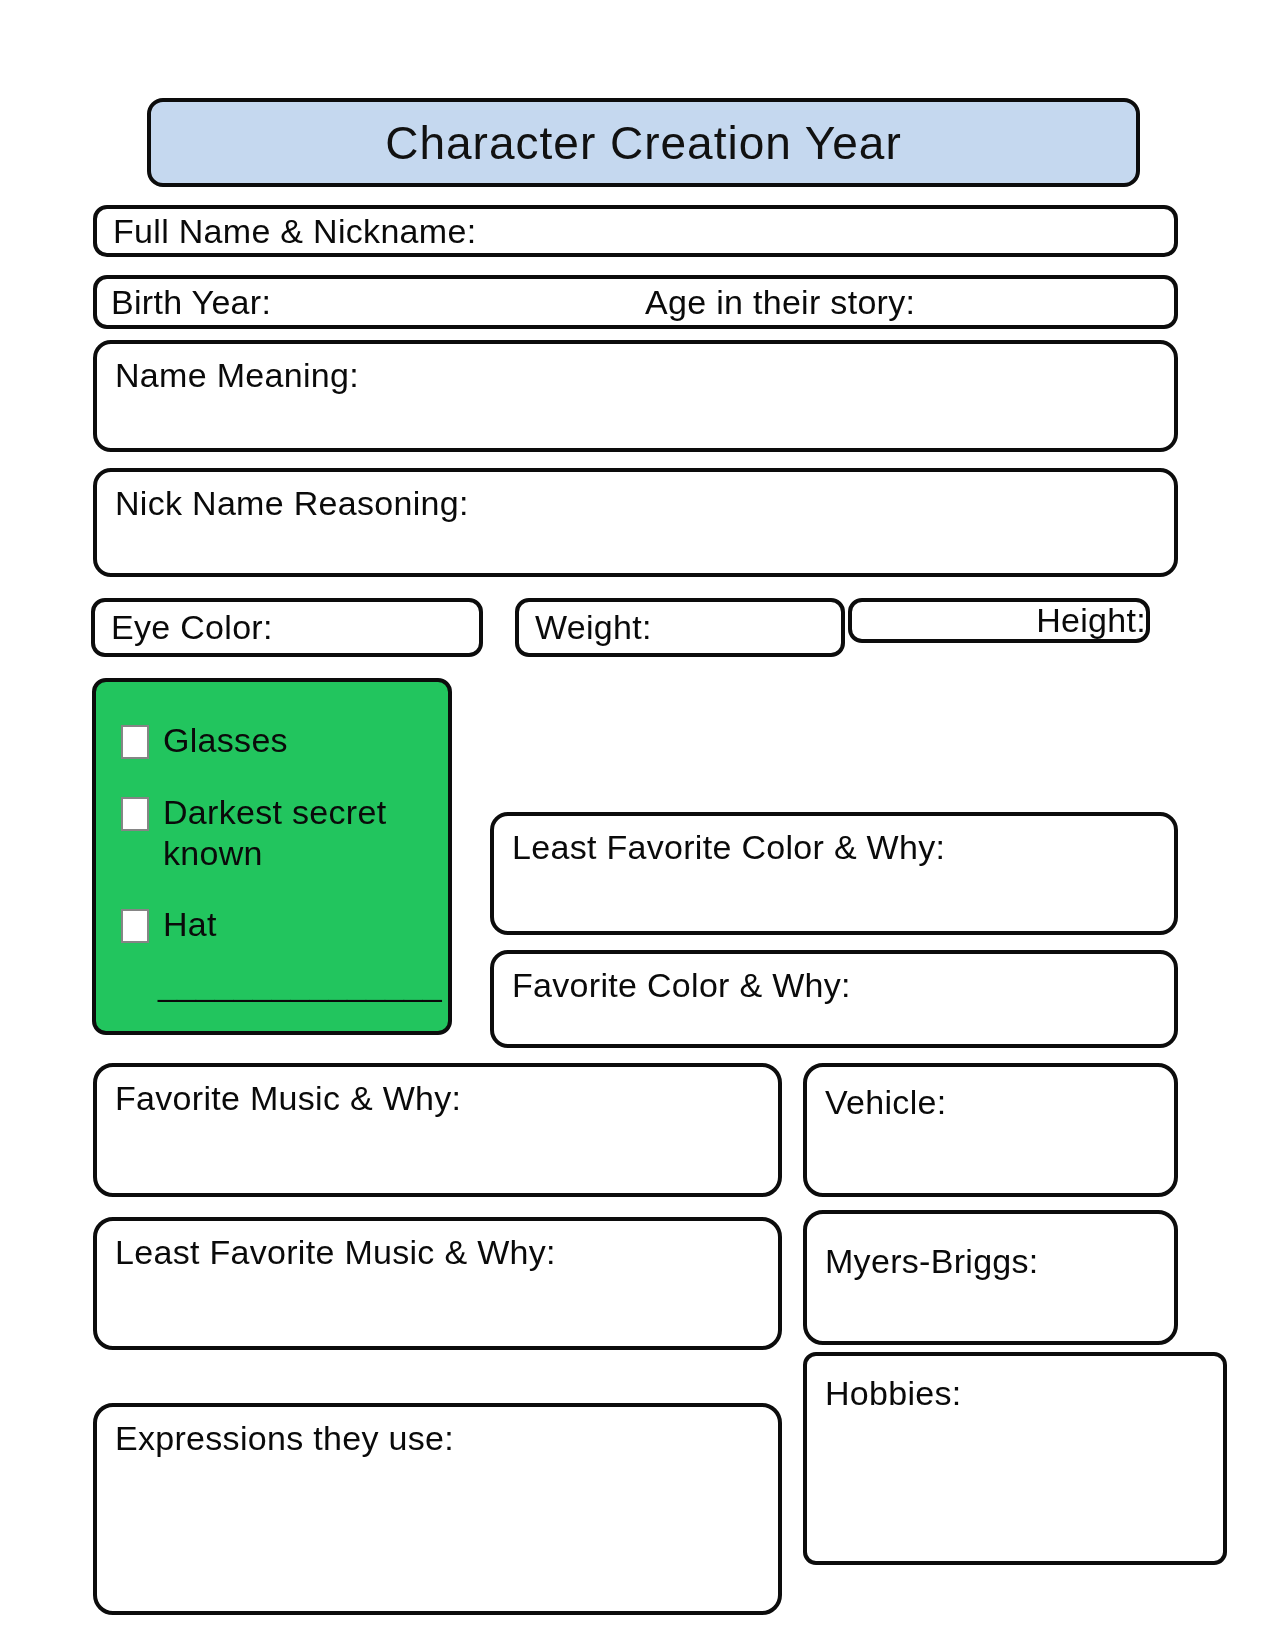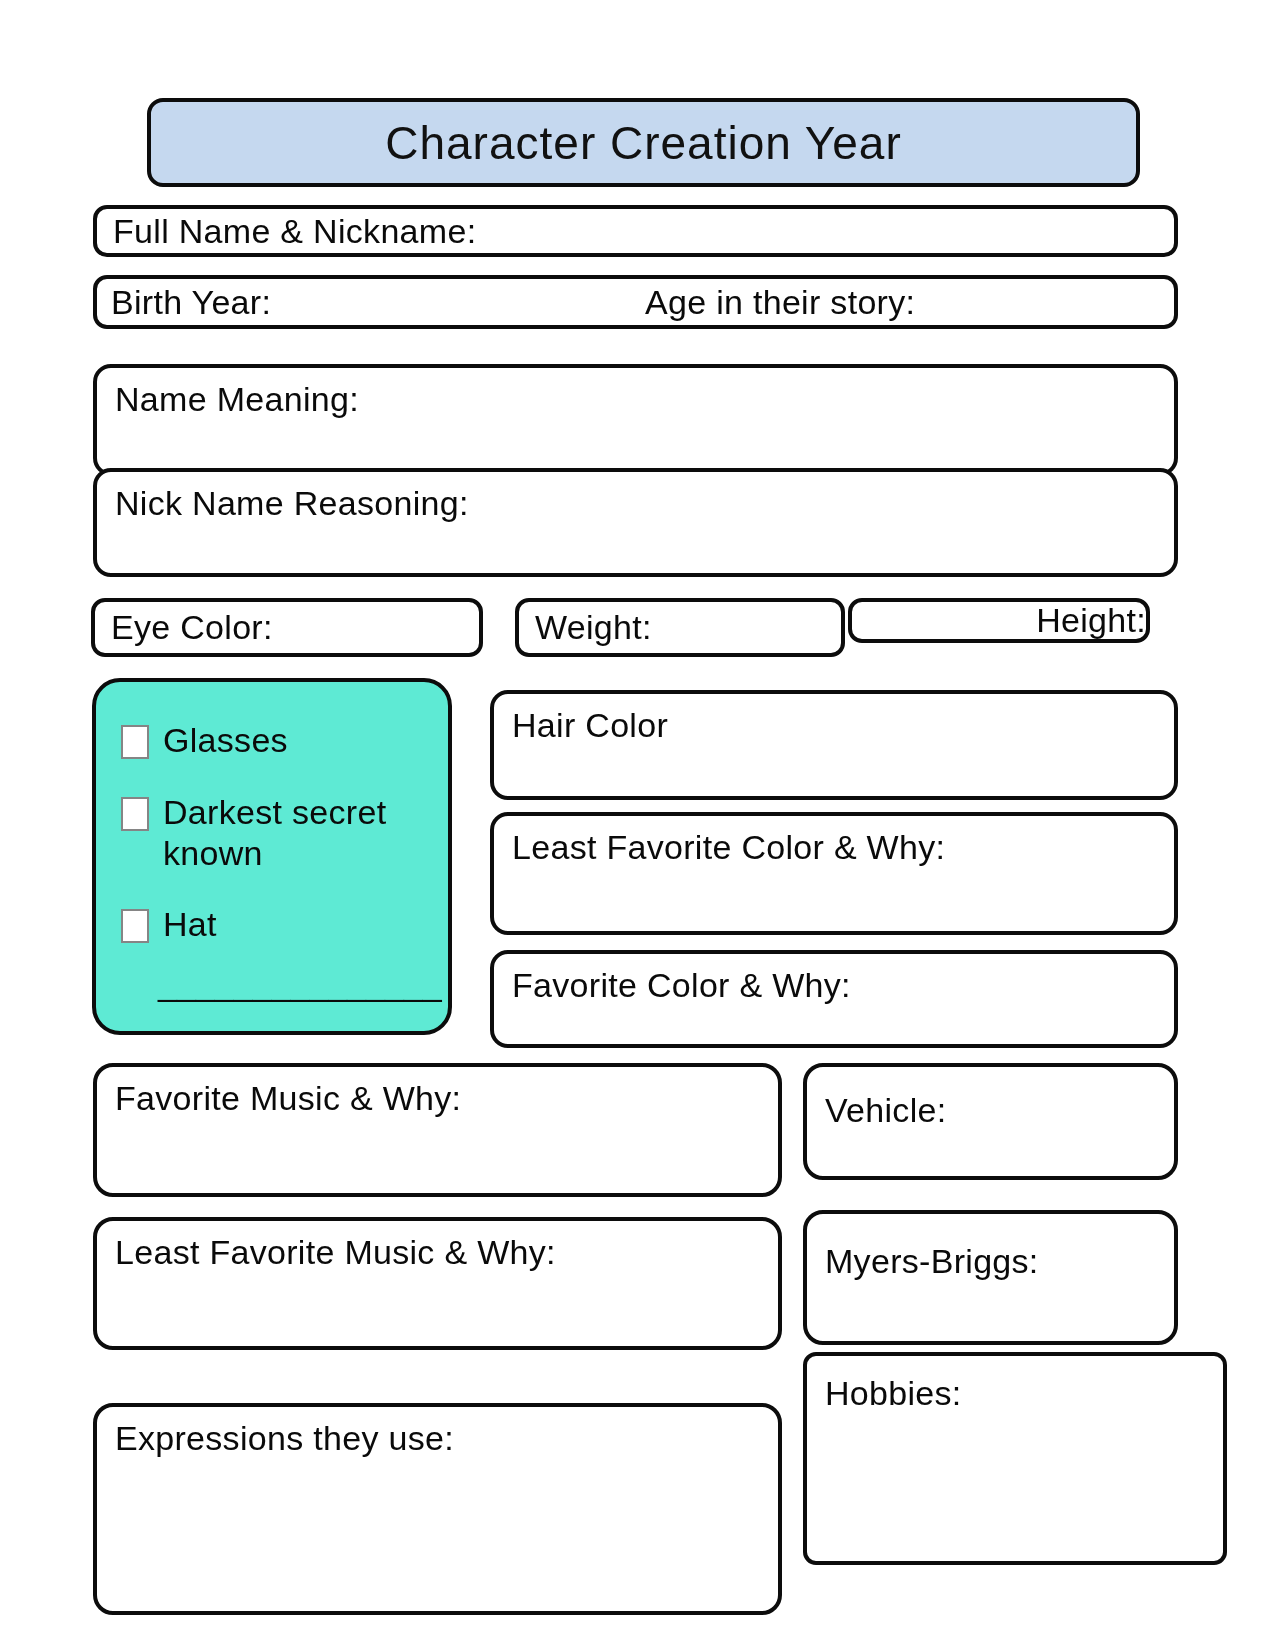--- a/index.html
+++ b/index.html
@@ -63,23 +63,23 @@
     left: 548px;
     top: 50%;
     transform: translateY(-50%);
   }
   
   .check-panel {
     position: absolute;
     left: 92px; top: 678px;
     width: 360px; height: 357px;
     border: 4px solid #0c0c0c;
-    border-radius: 28px;
+    border-radius: 14px;
     box-sizing: border-box;
-    background: #5eead4;
+    background: #22c55e;
   }
   .check-row {
     position: absolute;
     left: 25px;
     display: flex;
     align-items: flex-start;
   }
   .checkbox {
     width: 24px;
     height: 30px;
@@ -118,21 +118,21 @@
 
   <div class="box r14 line-box" style="left:93px; top:205px; width:1085px; height:52px;">
     <span class="label">Full Name &amp; Nickname:</span>
   </div>
 
   <div class="box r14 line-box" style="left:93px; top:275px; width:1085px; height:54px;padding-left:14px;">
     <span class="label">Birth Year:</span>
     <span class="label age-label">Age in their story:</span>
   </div>
 
-  <div class="box r18 area-box" style="left:93px; top:340px; width:1085px; height:112px;margin-top:24px;">
+  <div class="box r18 area-box" style="left:93px; top:340px; width:1085px; height:112px;">
     <span class="label">Name Meaning:</span>
   </div>
 
   <div class="box r18 area-box" style="left:93px; top:468px; width:1085px; height:109px;">
     <span class="label">Nick Name Reasoning:</span>
   </div>
 
   <div class="box r14 line-box" style="left:91px; top:598px; width:392px; height:59px;">
     <span class="label">Eye Color:</span>
   </div>
@@ -152,36 +152,33 @@
       <span class="checkbox"></span>
       <span class="check-label">Darkest secret known</span>
     </div>
     <div class="check-row" style="top:222px;">
       <span class="checkbox"></span>
       <span class="check-label">Hat</span>
     </div>
     <span class="blank-line">_______________</span>
   </div>
 
-  <div class="box r18 area-box" style="left:490px; top:690px; width:688px; height:110px;">
-    <span class="label">Hair Color</span>
-  </div>
 
   <div class="box r18 area-box" style="left:490px; top:812px; width:688px; height:123px;">
     <span class="label">Least Favorite Color &amp; Why:</span>
   </div>
 
   <div class="box r18 area-box" style="left:490px; top:950px; width:688px; height:98px;">
     <span class="label">Favorite Color &amp; Why:</span>
   </div>
 
   <div class="box r20 area-box" style="left:93px; top:1063px; width:689px; height:134px;">
     <span class="label">Favorite Music &amp; Why:</span>
   </div>
-  <div class="box r20 area-box" style="left:803px; top:1063px; width:375px; height:117px; padding-top:24px;">
+  <div class="box r20 area-box" style="left:803px; top:1063px; width:375px; height:134px; padding-top:16px;">
     <span class="label">Vehicle:</span>
   </div>
 
   <div class="box r20 area-box" style="left:93px; top:1217px; width:689px; height:133px;">
     <span class="label">Least Favorite Music &amp; Why:</span>
   </div>
   <div class="box r20 area-box" style="left:803px; top:1210px; width:375px; height:135px; padding-top:28px;">
     <span class="label">Myers-Briggs:</span>
   </div>
 

